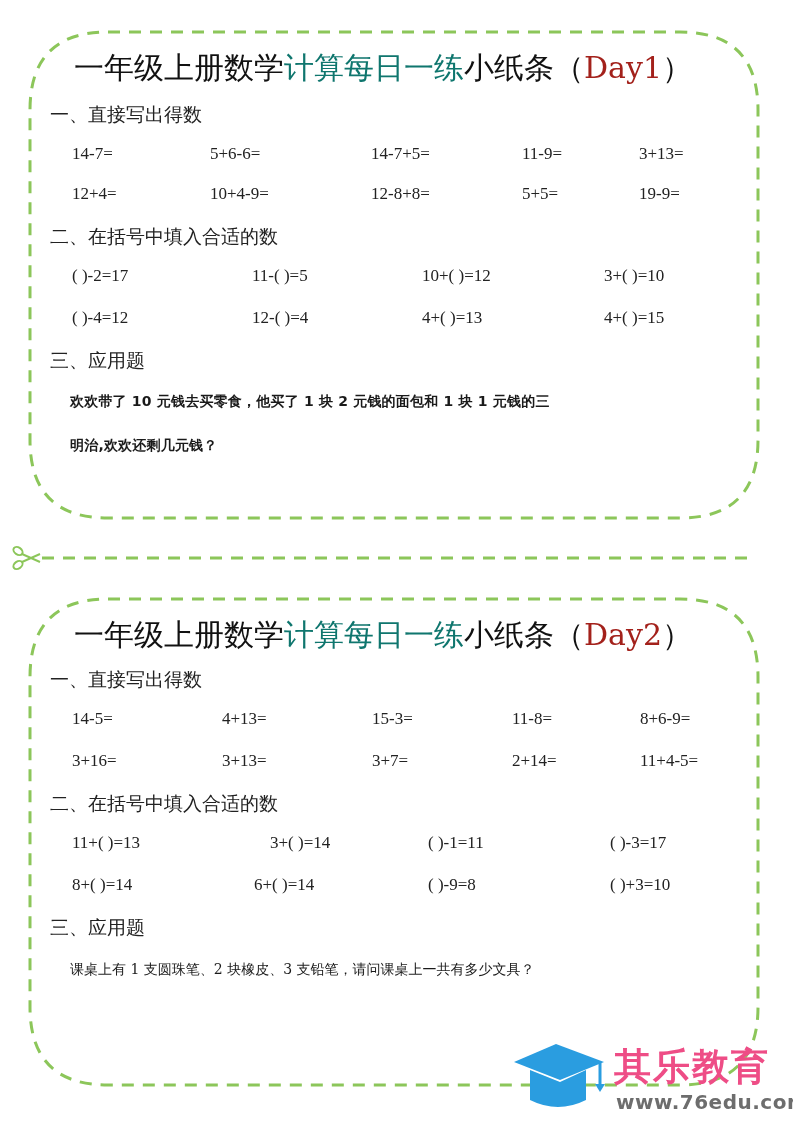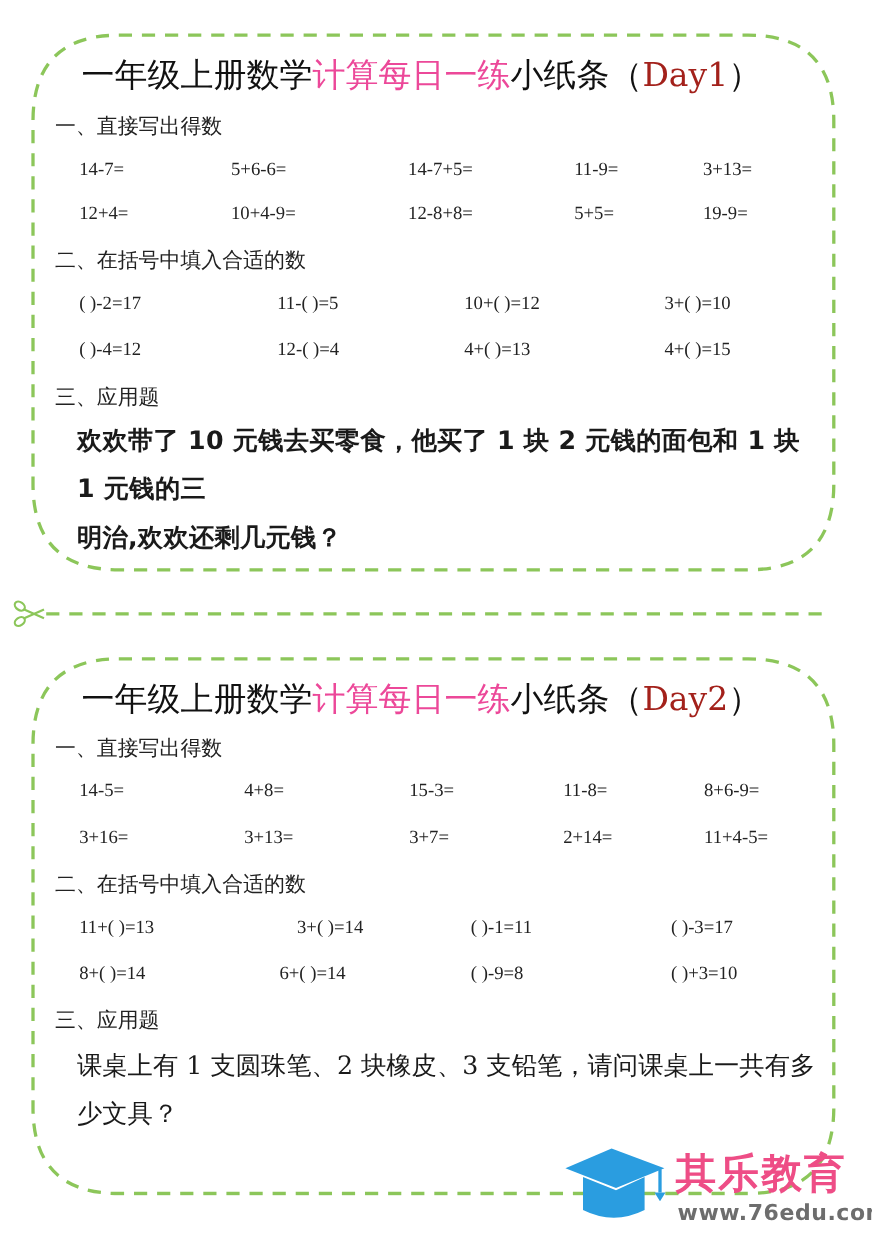--- a/index.html
+++ b/index.html
@@ -4,26 +4,26 @@
   <style>
     html, body { margin: 0; padding: 0; background: #ffffff; }
     body { width: 793px; height: 1122px; position: relative; overflow: hidden;
            font-family: "DejaVu Serif", "Liberation Serif", serif; color: #1a1a1a; }
     .frame { position: absolute; left: 28px; width: 732px; height: 490px; }
     .frame svg.border { position: absolute; left: 0; top: 0; width: 100%; height: 100%; }
     #frame1 { top: 30px; }
     #frame2 { top: 597px; }
     .title { position: absolute; left: 46px; top: 18px; font-size: 30px; letter-spacing: 0px;
              font-family: "DejaVu Sans", sans-serif; font-weight: normal; white-space: nowrap; color: #111; }
-    .title .red { color: #ec4899; }
+    .title .red { color: #0f766e; }
     .title .day { color: #a3211b; font-family: "DejaVu Serif", serif; }
     .sec { position: absolute; left: 22px; font-size: 19px; font-family: "DejaVu Sans", sans-serif; color: #222; white-space: nowrap; }
     .row { position: absolute; left: 44px; font-size: 17px; font-family: "Liberation Serif", serif; color: #222; height: 24px; width: 680px; }
     .row span { position: absolute; top: 0; white-space: nowrap; }
-    .story { position: absolute; left: 42px; width: 680px; font-size: 23px; font-family: "DejaVu Sans", sans-serif;
+    .story { position: absolute; left: 42px; width: 680px; font-size: 14px; font-family: "DejaVu Sans", sans-serif;
              line-height: 44px; color: #1a1a1a; }
     #frame1 .story { font-weight: bold; letter-spacing: 0.2px; }
     #frame2 .story { font-family: "DejaVu Serif", serif; }
     .cutline { position: absolute; left: 10px; top: 545px; width: 745px; height: 26px; }
     .footer { position: absolute; left: 350px; top: 1126px; font-size: 10px; color: #555; font-family: "DejaVu Serif", serif; }
     .logo { position: absolute; left: 510px; top: 1040px; width: 280px; height: 75px; }
     .logo .brand { position: absolute; left: 104px; top: 2px; font-size: 37px; font-weight: bold; color: #ee4d86;
                    font-family: Liberation Mono, monospace; letter-spacing: 2px; }
     .logo .url { position: absolute; left: 106px; top: 50px; font-size: 20px; font-weight: bold; color: #6d6d6d;
                  font-family: "DejaVu Sans", sans-serif; letter-spacing: 0.5px; }
@@ -88,21 +88,21 @@
 <div class="frame" id="frame2">
   <svg class="border" viewBox="0 0 732 490" preserveAspectRatio="none">
     <path d="M80 2 H652 Q730 2 730 80 V410 Q730 488 652 488 H80 Q2 488 2 410 V80 Q2 2 80 2 Z" fill="none" stroke="#8cc65a" stroke-width="3" stroke-dasharray="12 9"></path>
   </svg>
   <div class="title">
     <span>一年级上册数学</span><span class="red">计算每日一练</span><span>小纸条（</span><span class="day">Day2</span><span>）</span>
   </div>
   <div class="sec" style="top:70px">一、直接写出得数</div>
   <div class="row" style="top:112px">
     <span style="left:0">14-5=</span>
-    <span style="left:150px">4+8=</span>
+    <span style="left:150px">4+13=</span>
     <span style="left:300px">15-3=</span>
     <span style="left:440px">11-8=</span>
     <span style="left:568px">8+6-9=</span>
   </div>
   <div class="row" style="top:154px">
     <span style="left:0">3+16=</span>
     <span style="left:150px">3+13=</span>
     <span style="left:300px">3+7=</span>
     <span style="left:440px">2+14=</span>
     <span style="left:568px">11+4-5=</span>

